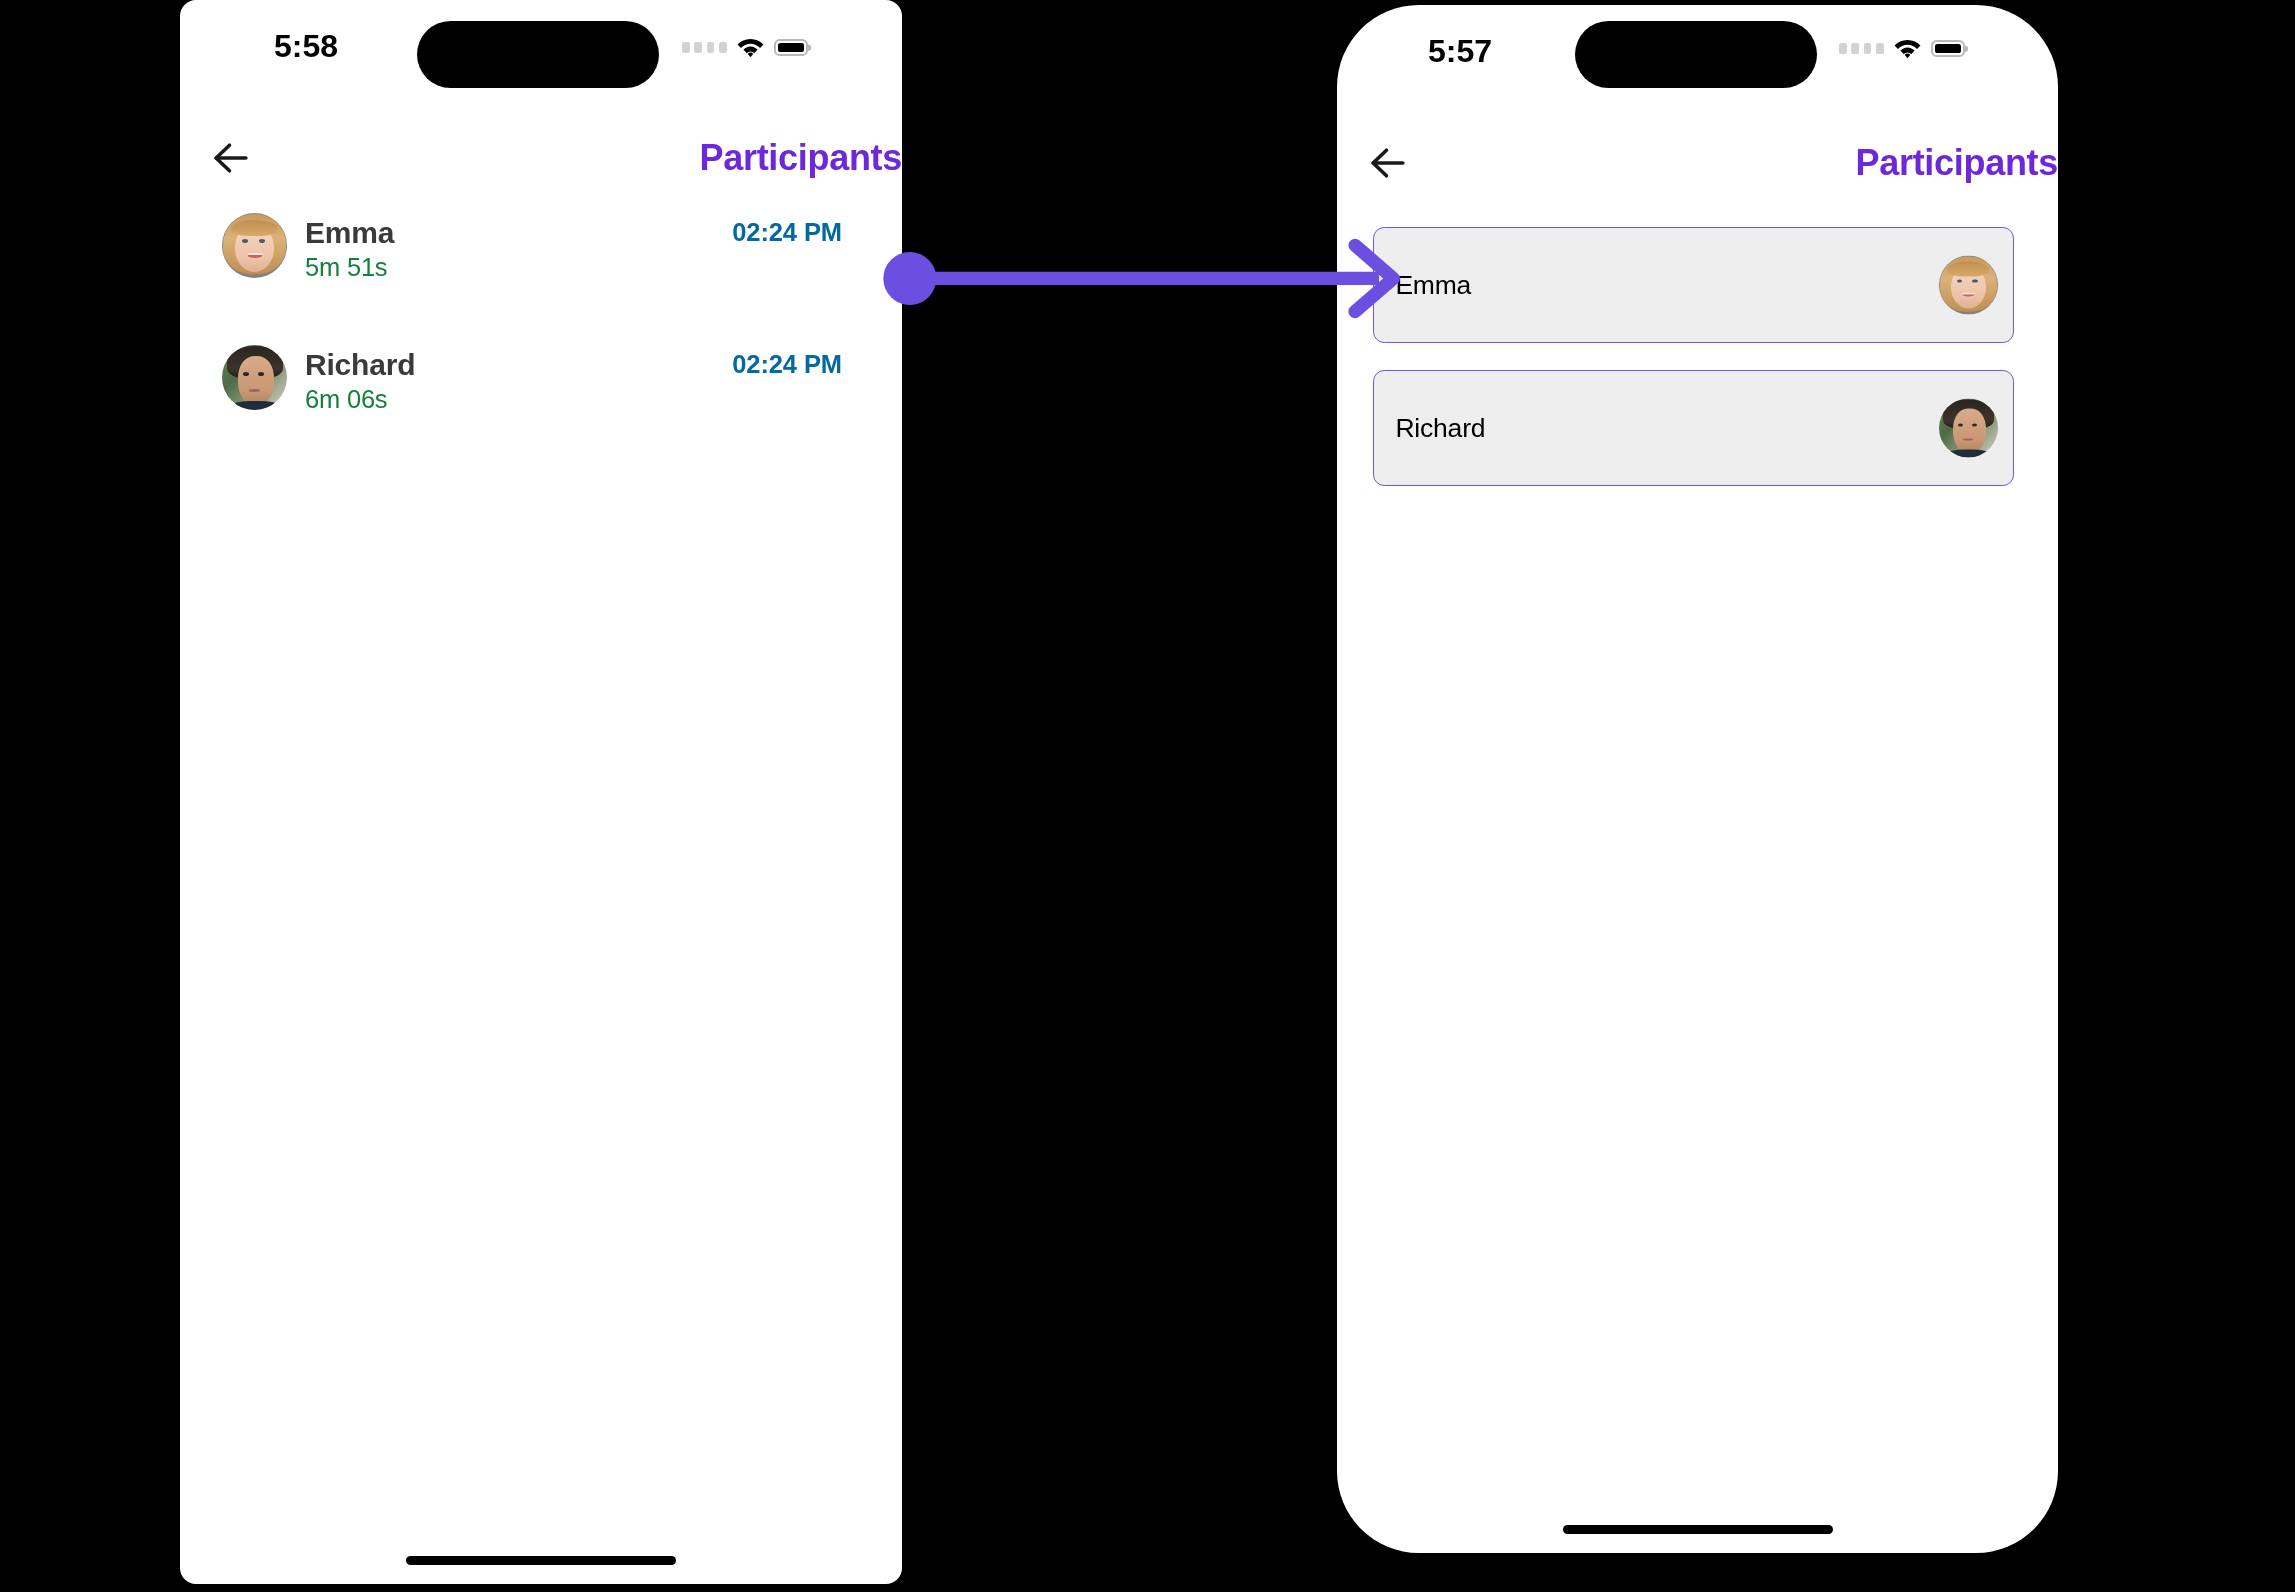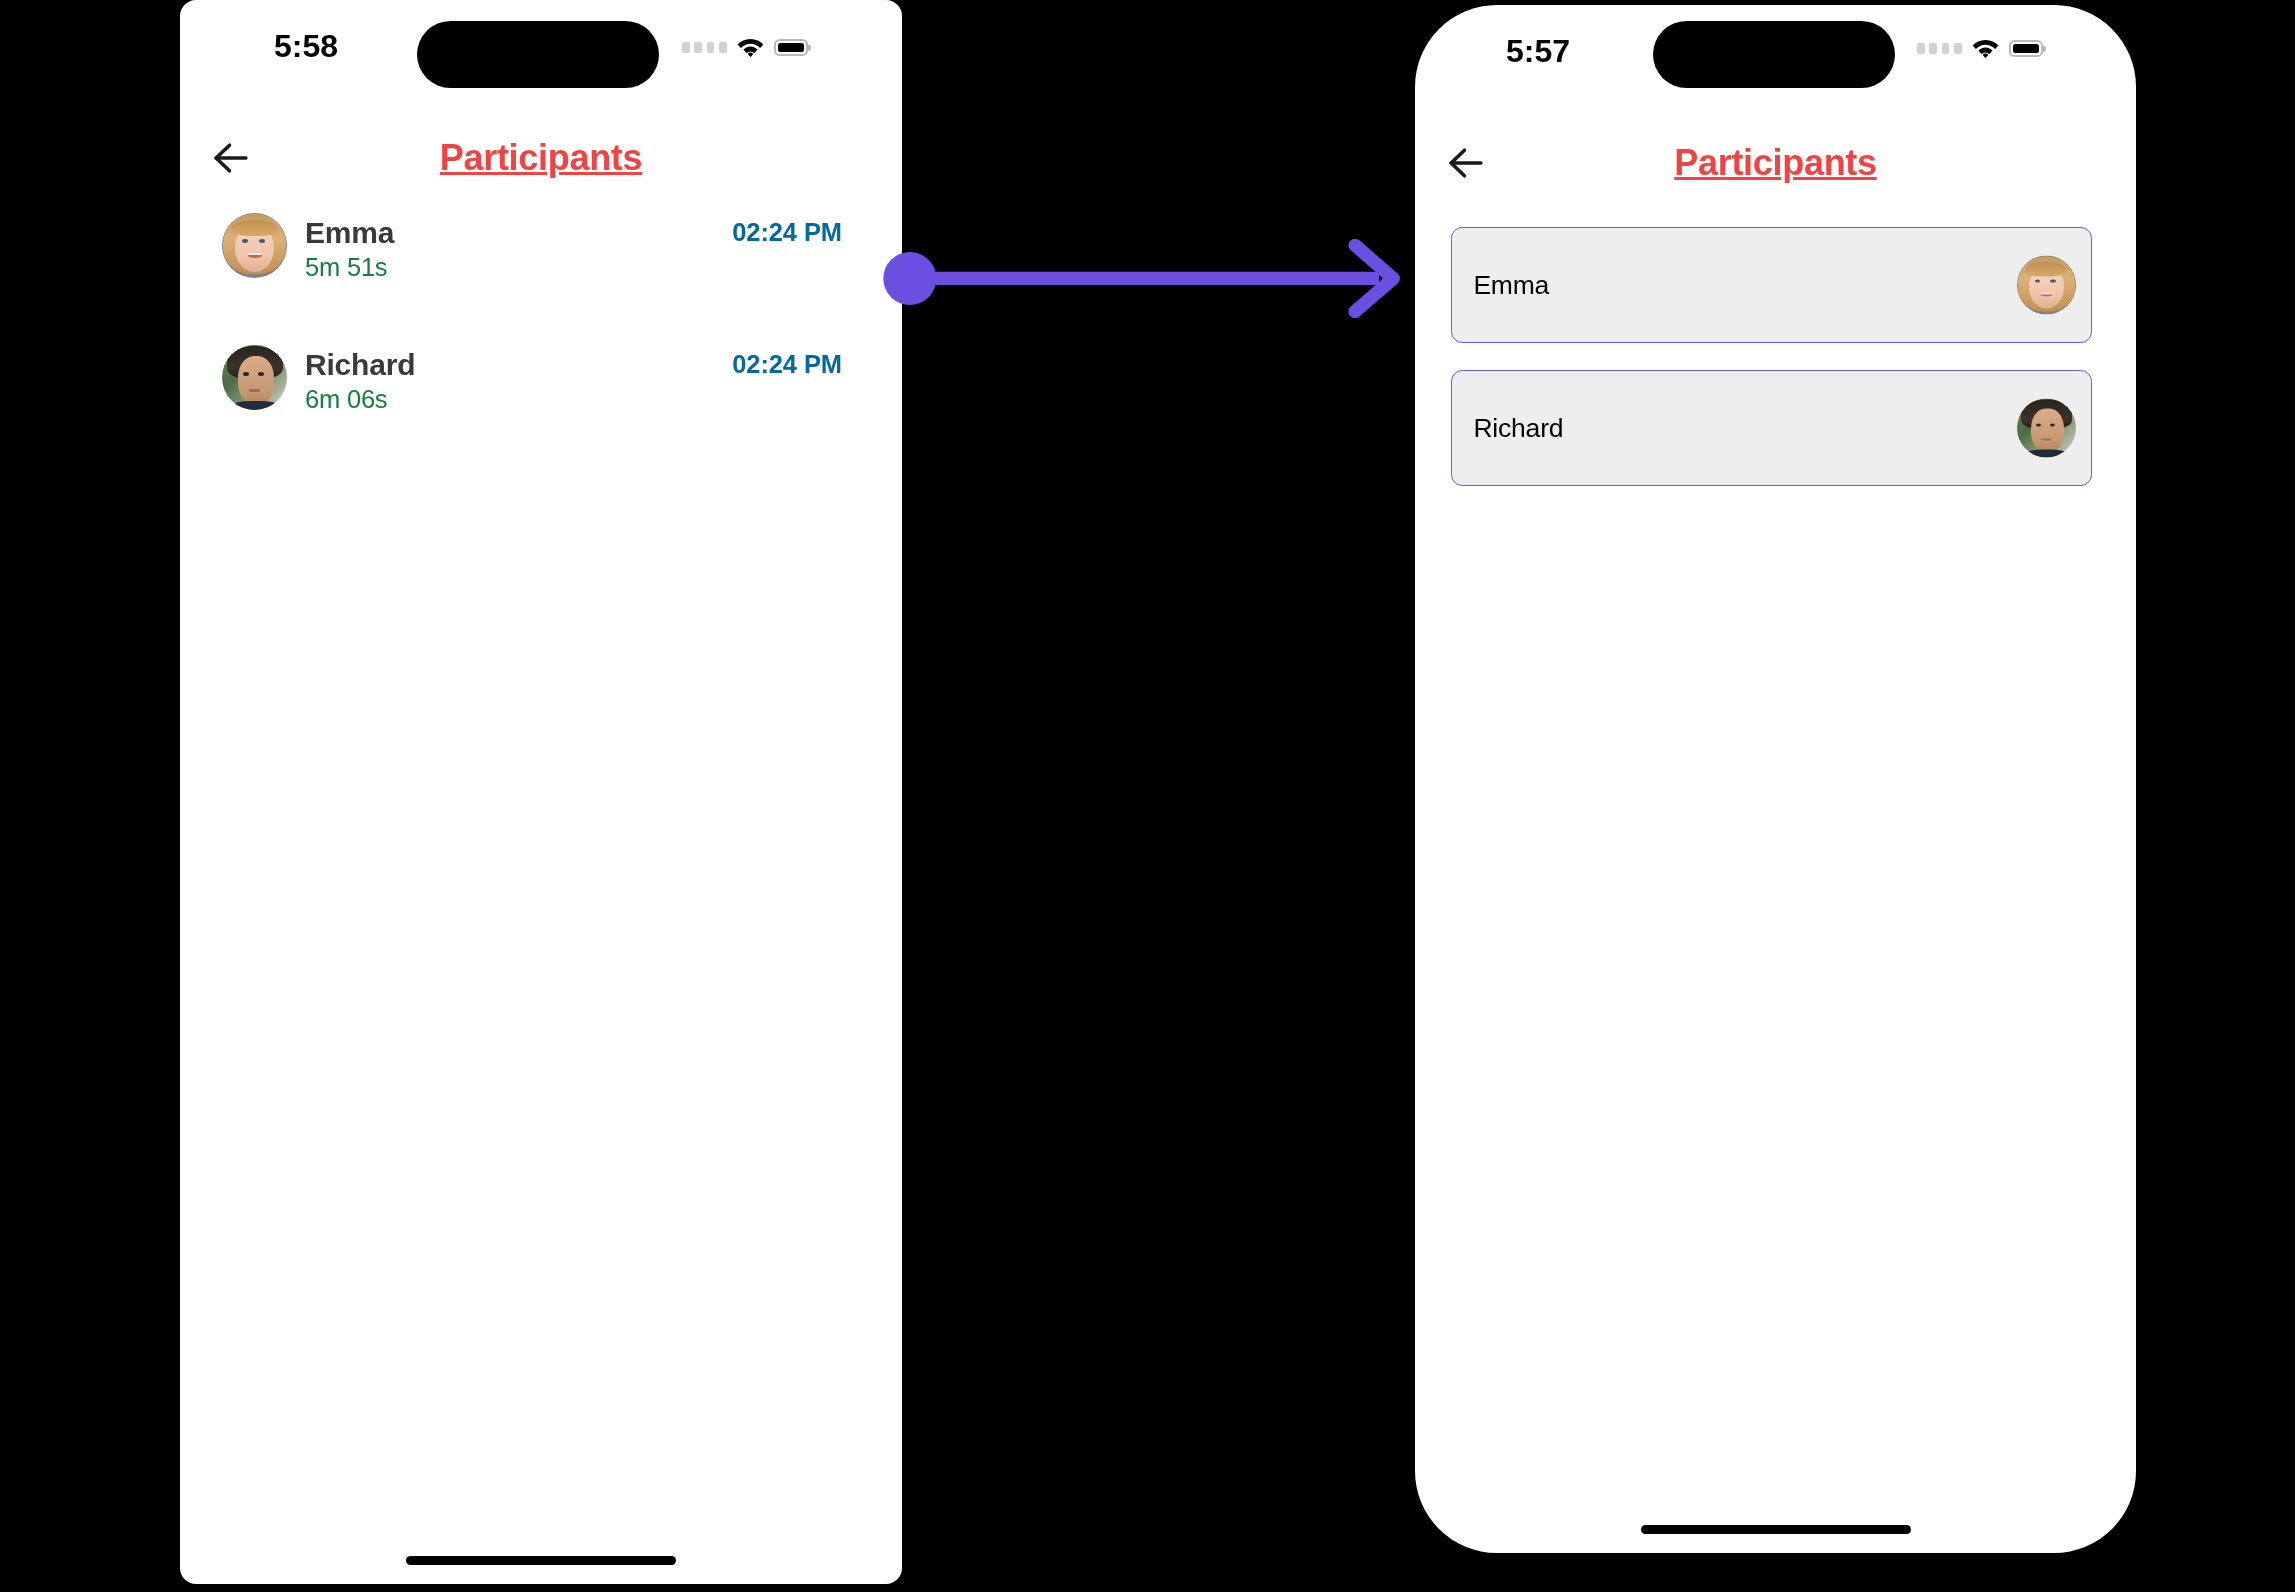--- a/index.html
+++ b/index.html
@@ -10,21 +10,21 @@
     font-family:"Liberation Sans", sans-serif;
   }
 
   
   .phone {
     position:absolute;
     background:#ffffff;
     overflow:hidden;
   }
   #phone-left  { left:180px;  top:0px;  width:722px; height:1584px; border-radius:16px; }
-  #phone-right { left:1415px; top:5.1px; width:721px; height:1548px; border-radius:82px; }
+  #phone-right { left:1337px; top:5.1px; width:721px; height:1548px; border-radius:82px; }
 
   
   .statusbar { position:absolute; left:0; top:0; width:100%; height:102px; }
   .sb-time {
     position:absolute; font-size:32px; font-weight:600; color:#000;
     letter-spacing:0px; white-space:nowrap;
   }
   #phone-left  .sb-time { left:94px; top:28px; }
   #phone-right .sb-time { left:91px; top:28px; }
 
@@ -55,24 +55,23 @@
   
   .navbar { position:absolute; left:0; width:100%; height:61px; }
   #phone-left  .navbar { top:128px; }
   #phone-right .navbar { top:128px; }
   .back-btn {
     position:absolute; left:24.5px; top:5.1px;
     width:51px; height:51px; display:flex; align-items:center; justify-content:center;
     cursor:pointer;
   }
   .nav-title {
-    position:absolute; left:0; width:100%; text-align:center;
-    font-size:36px; font-weight:700; color:#ef4444; line-height:51px; top:4.1px;
+    position:absolute; left:0; width:100%; text-align:right;
+    font-size:36px; font-weight:700; color:#6d28d9; line-height:51px; top:4.1px;
     letter-spacing:-0.3px;
-    text-decoration:underline;
   }
 
   
   #left-list { position:absolute; left:0; top:209px; width:100%; }
   .prow {
     position:relative; height:75px; width:100%;
   }
   .prow .avatar {
     position:absolute; left:42px; top:4.1px;
     width:65px; height:65px; border-radius:50%;

